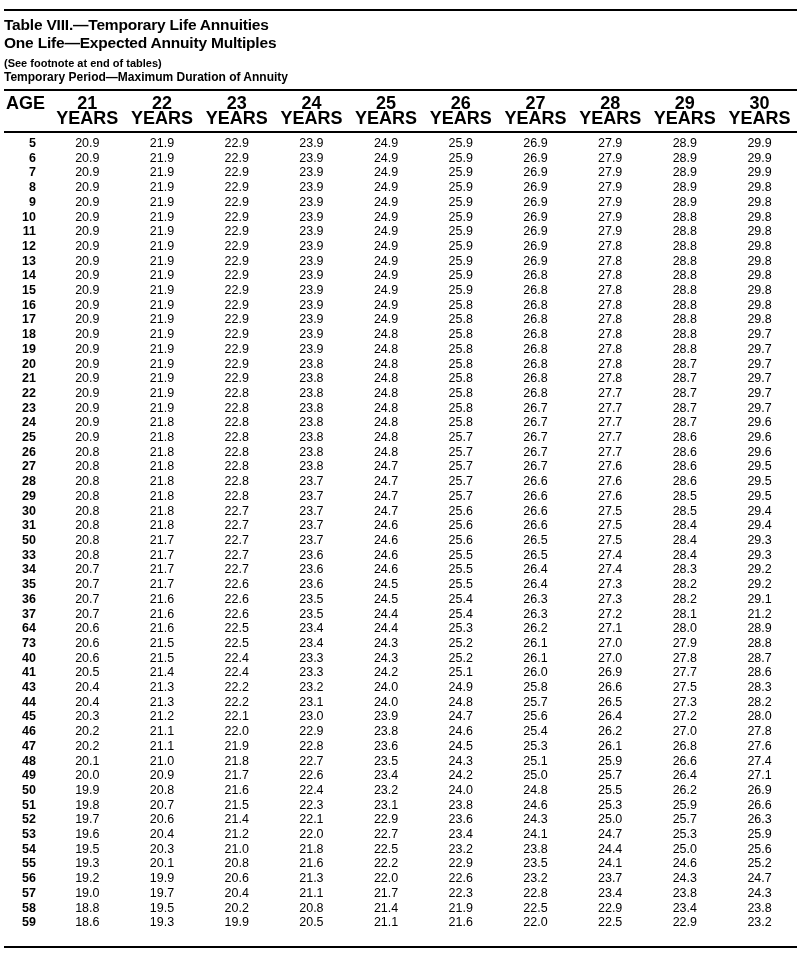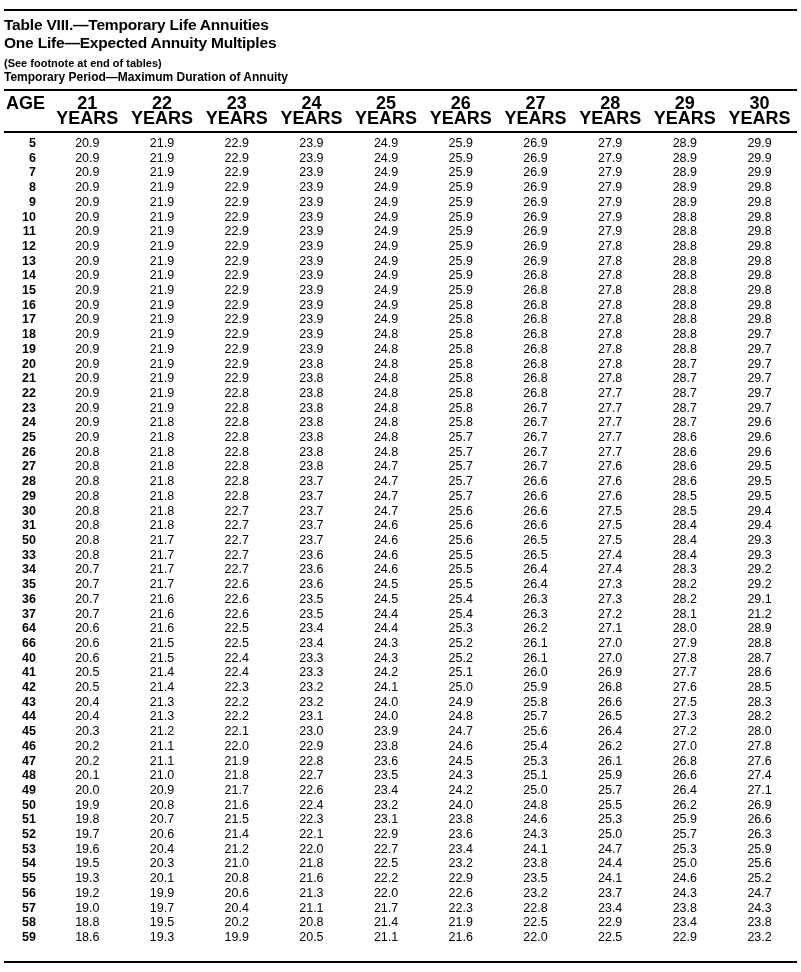--- a/index.html
+++ b/index.html
@@ -582,21 +582,21 @@
             <td>22.5</td>
             <td>23.4</td>
             <td>24.4</td>
             <td>25.3</td>
             <td>26.2</td>
             <td>27.1</td>
             <td>28.0</td>
             <td>28.9</td>
           </tr>
           <tr>
-            <td class="age">66</td>
+            <td class="age">73</td>
             <td>20.6</td>
             <td>21.5</td>
             <td>22.5</td>
             <td>23.4</td>
             <td>24.3</td>
             <td>25.2</td>
             <td>26.1</td>
             <td>27.0</td>
             <td>27.9</td>
             <td>28.8</td>
@@ -619,33 +619,20 @@
             <td>20.5</td>
             <td>21.4</td>
             <td>22.4</td>
             <td>23.3</td>
             <td>24.2</td>
             <td>25.1</td>
             <td>26.0</td>
             <td>26.9</td>
             <td>27.7</td>
             <td>28.6</td>
-          </tr>
-          <tr>
-            <td class="age">42</td>
-            <td>20.5</td>
-            <td>21.4</td>
-            <td>22.3</td>
-            <td>23.2</td>
-            <td>24.1</td>
-            <td>25.0</td>
-            <td>25.9</td>
-            <td>26.8</td>
-            <td>27.6</td>
-            <td>28.5</td>
           </tr>
           <tr>
             <td class="age">43</td>
             <td>20.4</td>
             <td>21.3</td>
             <td>22.2</td>
             <td>23.2</td>
             <td>24.0</td>
             <td>24.9</td>
             <td>25.8</td>

